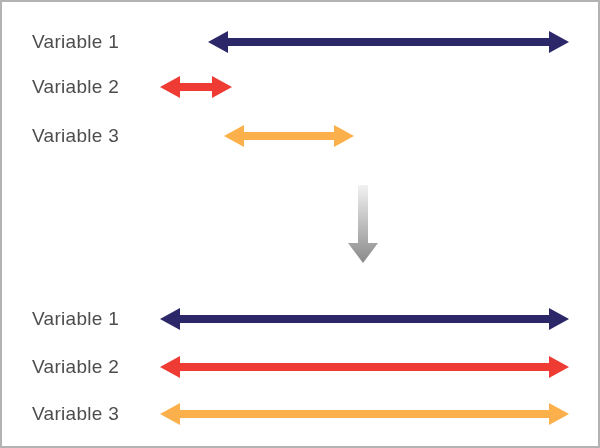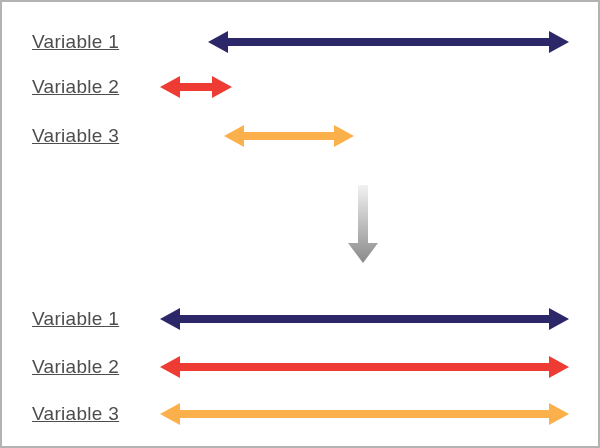--- a/index.html
+++ b/index.html
@@ -25,21 +25,20 @@
   }
   .label {
     position: absolute;
     left: 30px;
     height: 24px;
     line-height: 24px;
     font-size: 19px;
     letter-spacing: 0.3px;
     color: #4d4d4d;
     white-space: nowrap;
-    text-decoration: underline;
   }
   .arrow {
     position: absolute;
     height: 22px;
   }
   .shaft {
     position: absolute;
     left: 17px;
     right: 17px;
     top: 7px;

